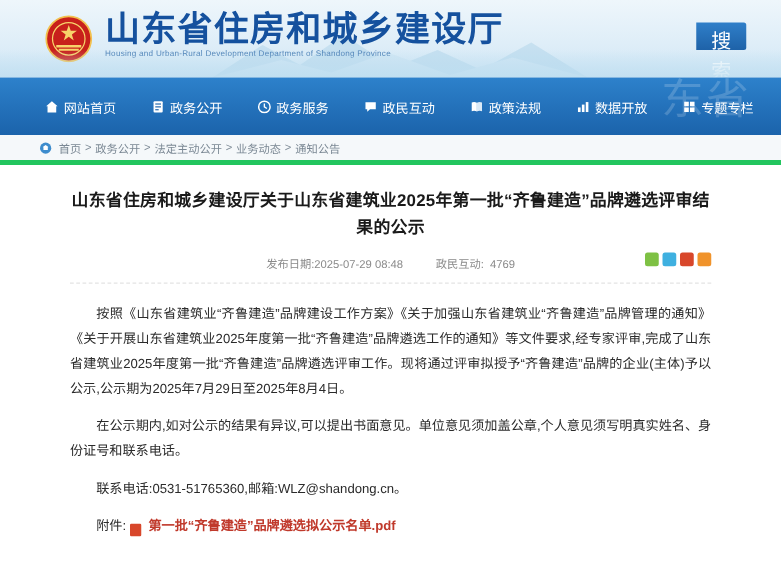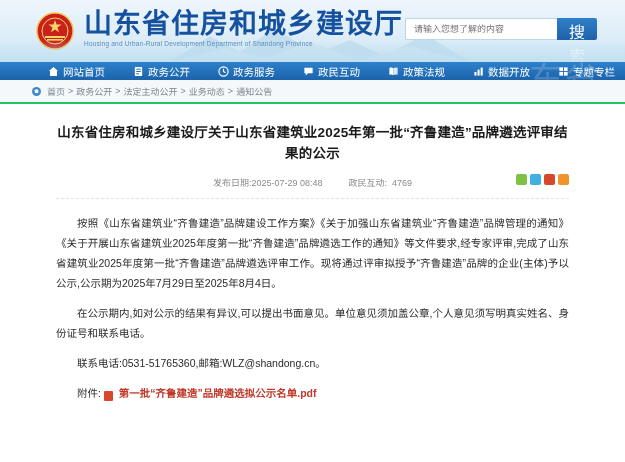--- a/index.html
+++ b/index.html
@@ -93,25 +93,25 @@
     color: #fff;
     font-size: 16px;
     border: none;
     border-radius: 0 2px 2px 0;
     cursor: pointer;
     font-family: "Liberation Sans", sans-serif;
   }
 
   
   .nav {
-    height: 18px;
+    height: 46px;
     background: linear-gradient(180deg,#2d81cb 0%, #1b63ab 100%);
     display: flex;
     align-items: center;
-    padding: 0 34px;
+    padding: 0 22px;
     position: relative;
     overflow: hidden;
   }
   .nav-item {
     display: flex;
     align-items: center;
     gap: 4px;
     color: #ffffff;
     font-size: 10.5px;
     padding: 0 14px;
@@ -126,21 +126,21 @@
     color: rgba(255,255,255,0.18);
     font-family: "DejaVu Serif", serif;
     letter-spacing: 2px;
     pointer-events: none;
   }
 
   
   .breadcrumb {
     height: 24px;
     background: #f5f8fa;
-    border-bottom: 2px solid #22c55e;
+    border-bottom: 4px solid #22c55e;
     display: flex;
     align-items: center;
     padding-left: 32px;
     font-size: 9px;
     color: #7b8894;
     gap: 3px;
   }
   .home-dot {
     width: 9px; height: 9px;
     border-radius: 50%;
@@ -255,23 +255,20 @@
       <rect x="9" y="24" width="20" height="2" fill="#f7d36a"></rect>
       <rect x="11" y="27" width="16" height="1.6" fill="#f7d36a"></rect>
     </svg>
 
     <div class="title-block">
       <div class="site-title">山东省住房和城乡建设厅</div>
       <div class="site-subtitle">Housing and Urban-Rural Development Department of Shandong Province</div>
     </div>
 
     <div class="search-wrap">
-      <div class="search-box">
-        <input class="search-input" type="text" placeholder="请输入您想了解的内容" style="">
-      </div>
       <button class="search-btn">搜索</button>
     </div>
   </div>
 
   <div class="nav">
 
     <div class="nav-item">
       <span class="nav-icon">
         <svg width="11" height="11" viewBox="0 0 12 12">
             <path d="M6 1 L11 5.5 L9.8 5.5 L9.8 11 L2.2 11 L2.2 5.5 L1 5.5 Z" fill="#ffffff"></path>

